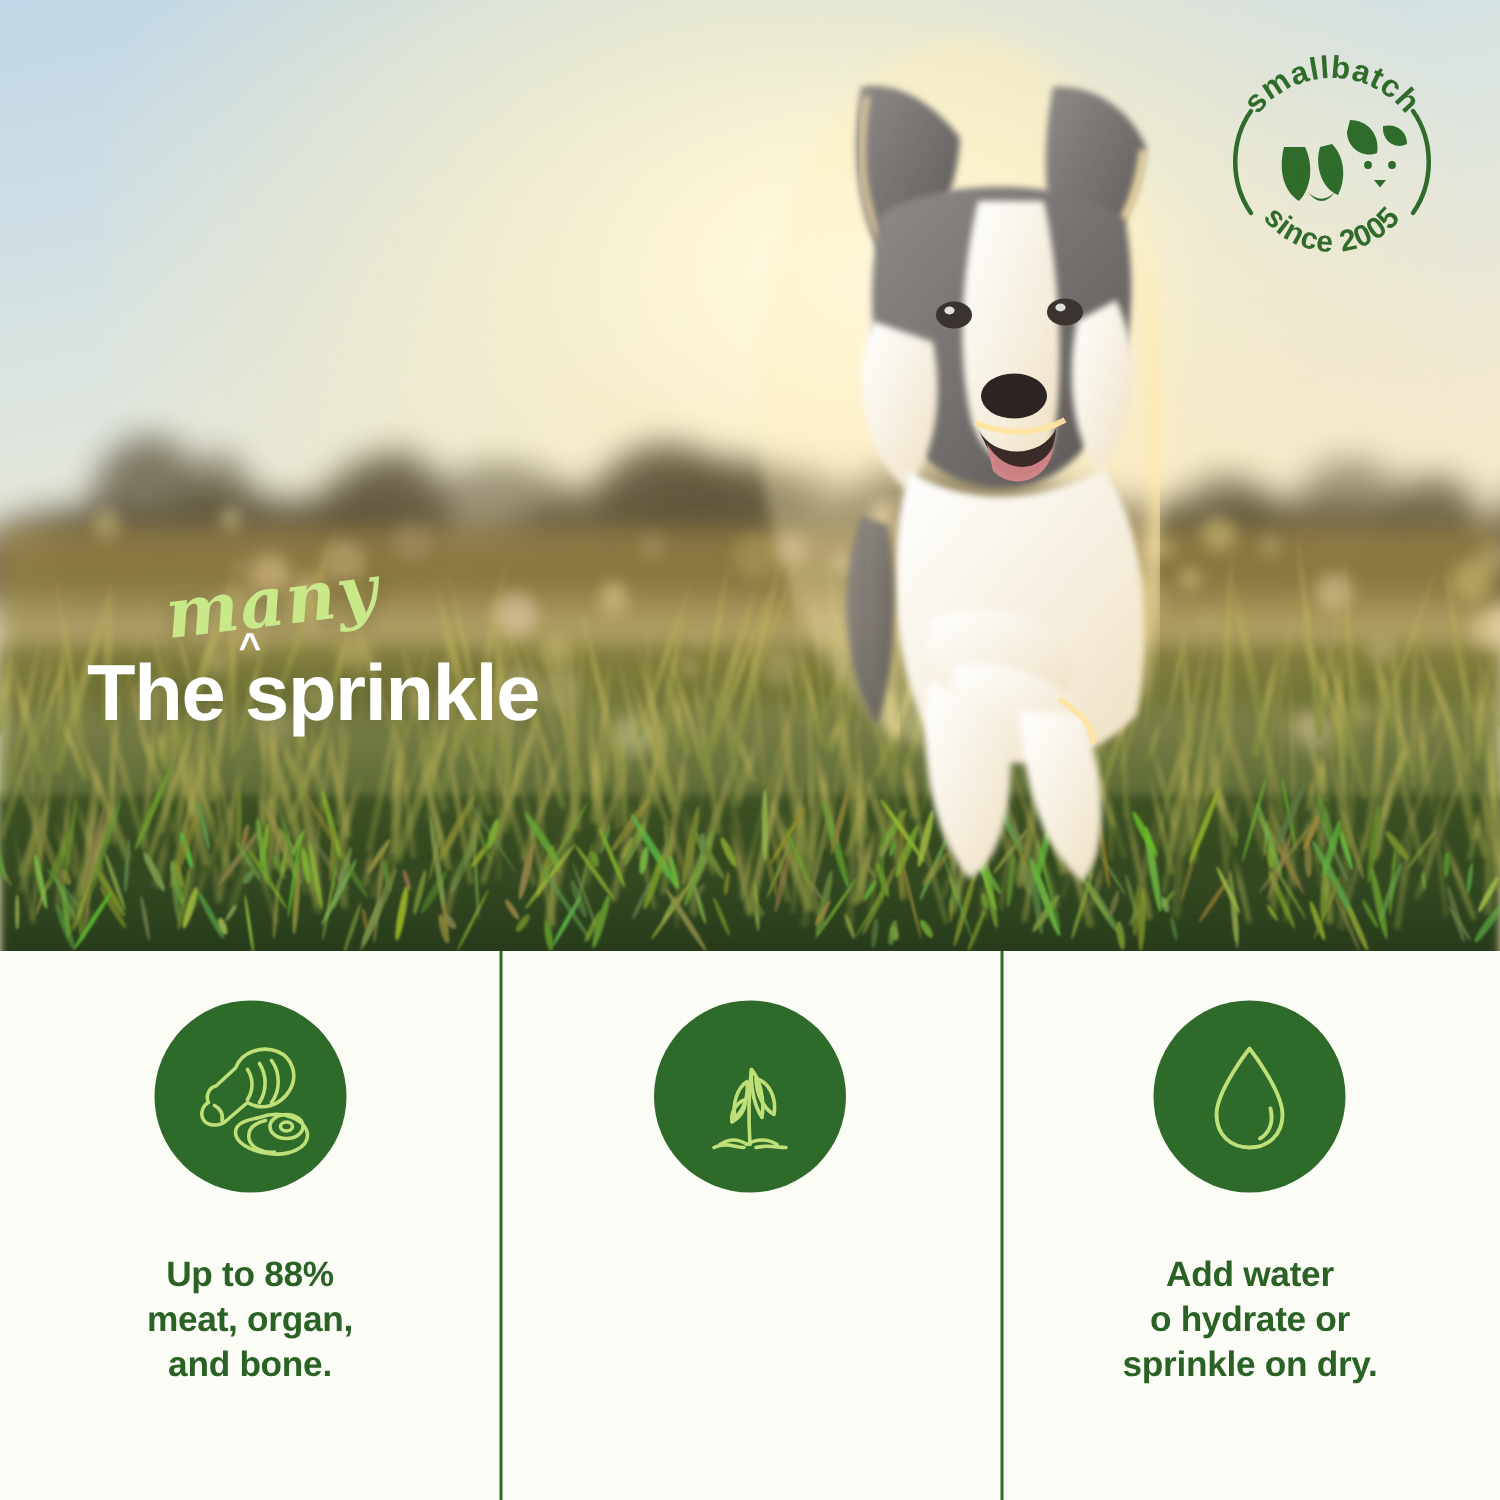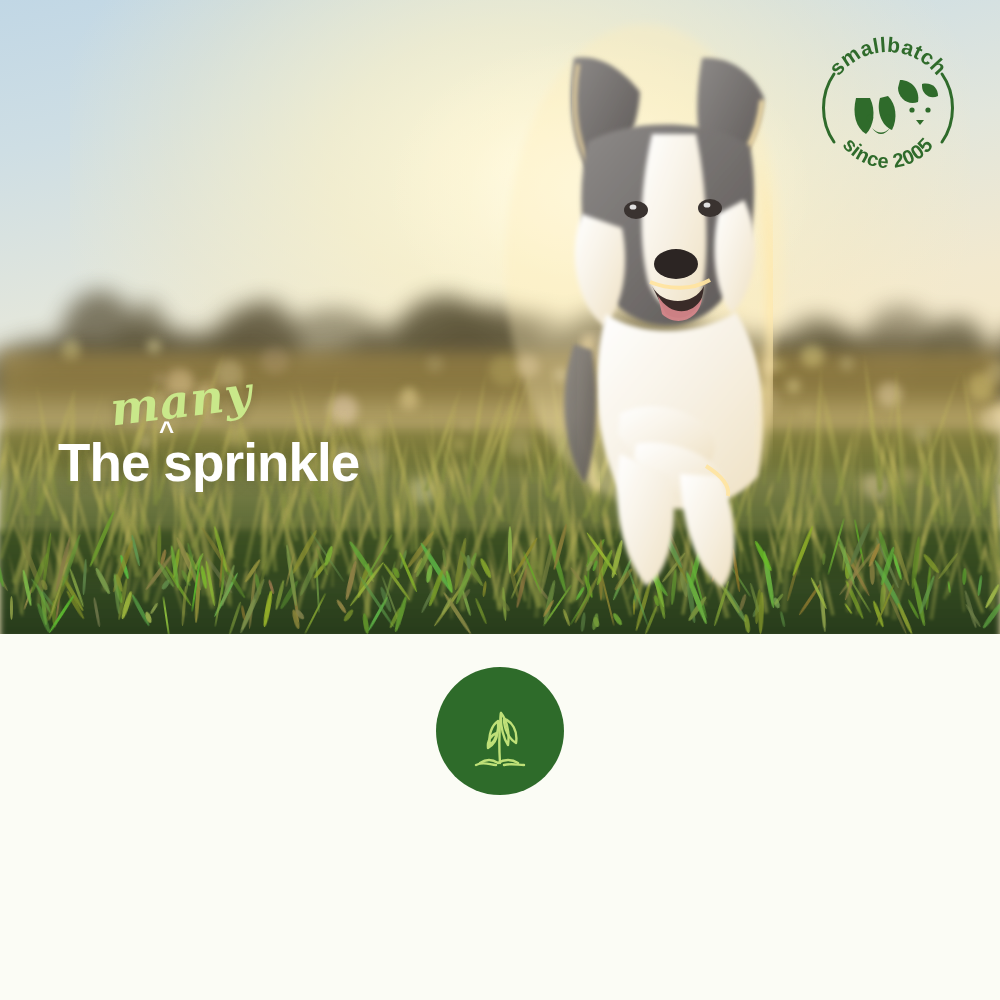--- a/index.html
+++ b/index.html
@@ -964,30 +964,53 @@
           <circle cx="124" cy="88" r="2.6"></circle>
           <path d="M112 98 L120 98 L116 103 Z"></path>
         </g>
       </svg>
     </div>
   </div>
 
   <div class="panel">
 
 
+    <div class="cell">
+      <div class="ico">
+        <svg width="92" height="92" viewBox="0 0 92 92" fill="none" stroke="#BFE078" stroke-width="2.4" stroke-linecap="round" stroke-linejoin="round">
+          <path d="M64 16 C74 20 78 32 72 42 C66 52 54 56 44 50 L30 62 C26 66 18 66 15 62 C12 58 14 52 18 50 C16 46 18 40 23 39 L36 27 C40 16 54 12 64 16 Z"></path>
+          <path d="M44 28 C48 34 48 42 44 48 M52 24 C57 32 57 42 52 50 M60 22 C66 30 66 42 60 50"></path>
+          <path d="M22 52 C26 54 28 58 27 62"></path>
+          <path d="M52 60 C68 54 84 62 84 72 C84 80 72 86 58 84 C44 82 36 76 36 70 C36 64 42 62 52 60 Z"></path>
+          <ellipse cx="70" cy="66" rx="11" ry="8"></ellipse>
+          <ellipse cx="70" cy="66" rx="4" ry="3"></ellipse>
+          <path d="M56 62 C48 64 44 68 45 74 C46 80 54 84 62 83"></path>
+        </svg>
+      </div>
+      <div class="cap">Up to 88%<br>meat, organ,<br>and bone.</div>
+    </div>
 
     <div class="cell">
       <div class="ico">
         <svg width="92" height="92" viewBox="0 0 92 92" fill="none" stroke="#BFE078" stroke-width="2.4" stroke-linecap="round" stroke-linejoin="round">
           <path d="M46 78 C45 62 45 44 47 28"></path>
           <path d="M47 28 C52 34 56 46 54 60 C50 54 46 42 47 28 Z"></path>
           <path d="M50 34 C58 36 64 46 62 58 C55 54 50 44 50 34 Z"></path>
           <path d="M44 36 C38 40 34 50 36 60 C42 55 45 46 44 36 Z"></path>
           <path d="M43 48 C37 50 33 56 34 63 C39 60 43 55 43 48 Z"></path>
           <path d="M26 78 C32 74 38 74 44 78 C50 74 58 74 64 78"></path>
           <path d="M22 80 C30 76 36 80 42 80 M50 80 C58 78 64 80 70 80"></path>
         </svg>
       </div>
     </div>
 
+    <div class="cell">
+      <div class="ico">
+        <svg width="92" height="92" viewBox="0 0 92 92" fill="none" stroke="#BFE078" stroke-width="2.6" stroke-linecap="round" stroke-linejoin="round">
+          <path d="M46 14 C46 14 24 42 24 58 C24 72 34 80 46 80 C58 80 68 72 68 58 C68 42 46 14 46 14 Z"></path>
+          <path d="M60 54 C62 62 60 70 53 74"></path>
+        </svg>
+      </div>
+      <div class="cap">Add water<br>o hydrate or<br>sprinkle on dry.</div>
+    </div>
 
   </div>
 </div>
 
 </body></html>

